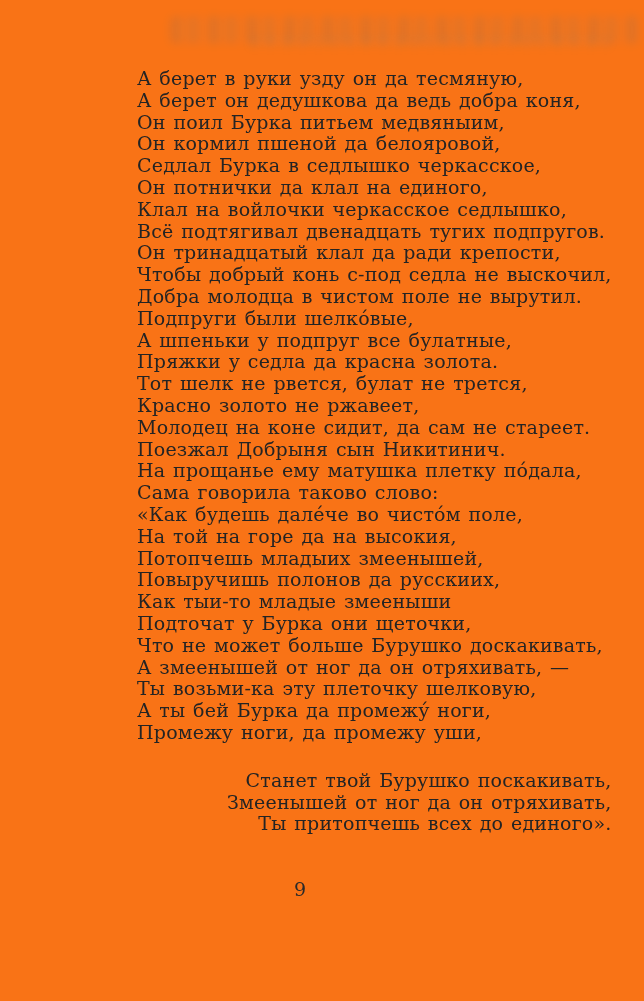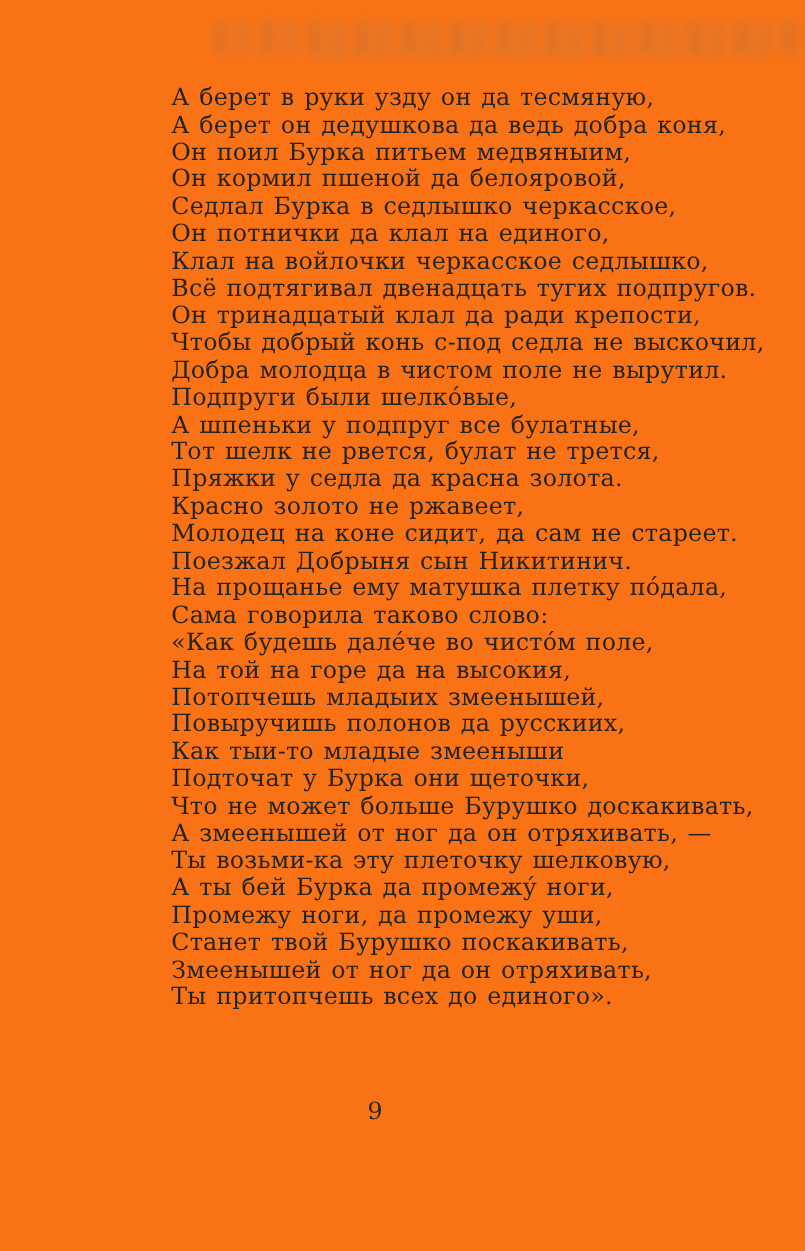--- a/index.html
+++ b/index.html
@@ -52,20 +52,22 @@
     position: absolute;
     top: 68px;
     left: 137px;
     font-size: 19px;
     line-height: 21.8px;
     letter-spacing: 0.2px;
     word-spacing: 1.5px;
     white-space: nowrap;
   }
   .stanza + .stanza {
+    margin-top: 26px;
+    text-align: right;
   }
   .line {
     height: 21.8px;
   }
   .page-number {
     position: absolute;
     top: 878px;
     left: 0;
     width: 600px;
     text-align: center;
@@ -88,22 +90,22 @@
         <div class="line">Он кормил пшеной да белояровой,</div>
         <div class="line">Седлал Бурка в седлышко черкасское,</div>
         <div class="line">Он потнички да клал на единого,</div>
         <div class="line">Клал на войлочки черкасское седлышко,</div>
         <div class="line">Всё подтягивал двенадцать тугих подпругов.</div>
         <div class="line">Он тринадцатый клал да ради крепости,</div>
         <div class="line">Чтобы добрый конь с-под седла не выскочил,</div>
         <div class="line">Добра молодца в чистом поле не вырутил.</div>
         <div class="line">Подпруги были шелко́вые,</div>
         <div class="line">А шпеньки у подпруг все булатные,</div>
+        <div class="line">Пряжки у седла да красна золота.</div>
         <div class="line">Тот шелк не рвется, булат не трется,</div>
-        <div class="line">Пряжки у седла да красна золота.</div>
         <div class="line">Красно золото не ржавеет,</div>
         <div class="line">Молодец на коне сидит, да сам не стареет.</div>
         <div class="line">Поезжал Добрыня сын Никитинич.</div>
         <div class="line">На прощанье ему матушка плетку по́дала,</div>
         <div class="line">Сама говорила таково слово:</div>
         <div class="line">«Как будешь дале́че во чисто́м поле,</div>
         <div class="line">На той на горе да на высокия,</div>
         <div class="line">Потопчешь младыих змеенышей,</div>
         <div class="line">Повыручишь полонов да русскиих,</div>
         <div class="line">Как тыи-то младые змееныши</div>

